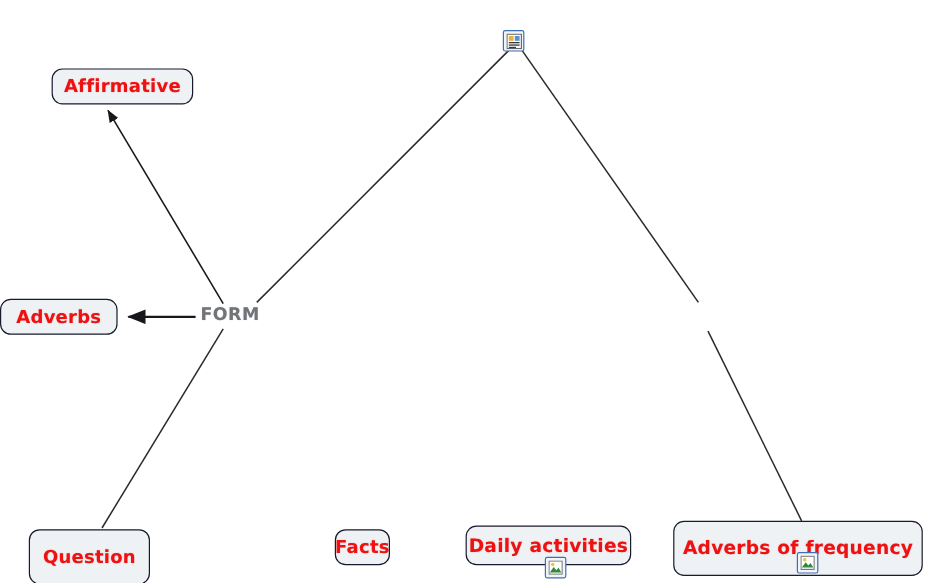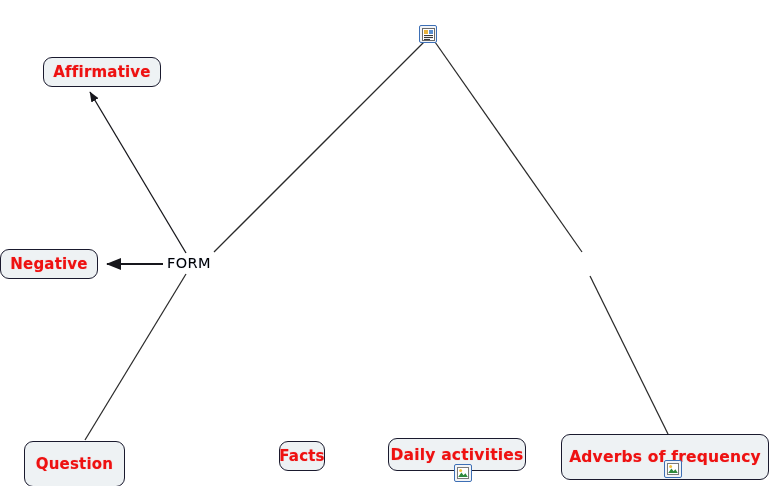--- a/index.html
+++ b/index.html
@@ -51,22 +51,22 @@
     letter-spacing: 0.6px;
   }
   .node-small .node-label {
     font-size: 15px;
   }
   .node-mid .node-label {
     font-size: 15.5px;
   }
   .plain-label {
     position: absolute;
-    color: #000000;
-    font-weight: normal;
+    color: #737373;
+    font-weight: bold;
     font-size: 14.5px;
     white-space: nowrap;
     letter-spacing: 0.4px;
     z-index: 3;
     text-shadow: 0 0 1px rgba(43,95,217,0.3);
   }
   .attach-icon {
     position: absolute;
     width: 18px;
     height: 18px;
@@ -117,21 +117,21 @@
       <rect x="2" y="9" width="9" height="1.1" fill="#3a3a3a"></rect>
       <rect x="2" y="11" width="6" height="1.1" fill="#3a3a3a"></rect>
     </svg>
   </span>
 
   <div class="node node-small" style="left:15px; top:57px; width:118px; height:30px;margin-left:28px;">
     <span class="node-label">Affirmative</span>
   </div>
 
   <div class="node node-small" style="left:0px; top:249px; width:98px; height:30px;">
-    <span class="node-label">Negative</span>
+    <span class="node-label">Adverbs</span>
   </div>
 
   <div class="node node-small" style="left:24px; top:441px; width:101px; height:46px;">
     <span class="node-label">Question</span>
   </div>
 
   <div class="node node-small" style="left:279px; top:441px; width:46px; height:30px;">
     <span class="node-label">Facts</span>
   </div>
 

